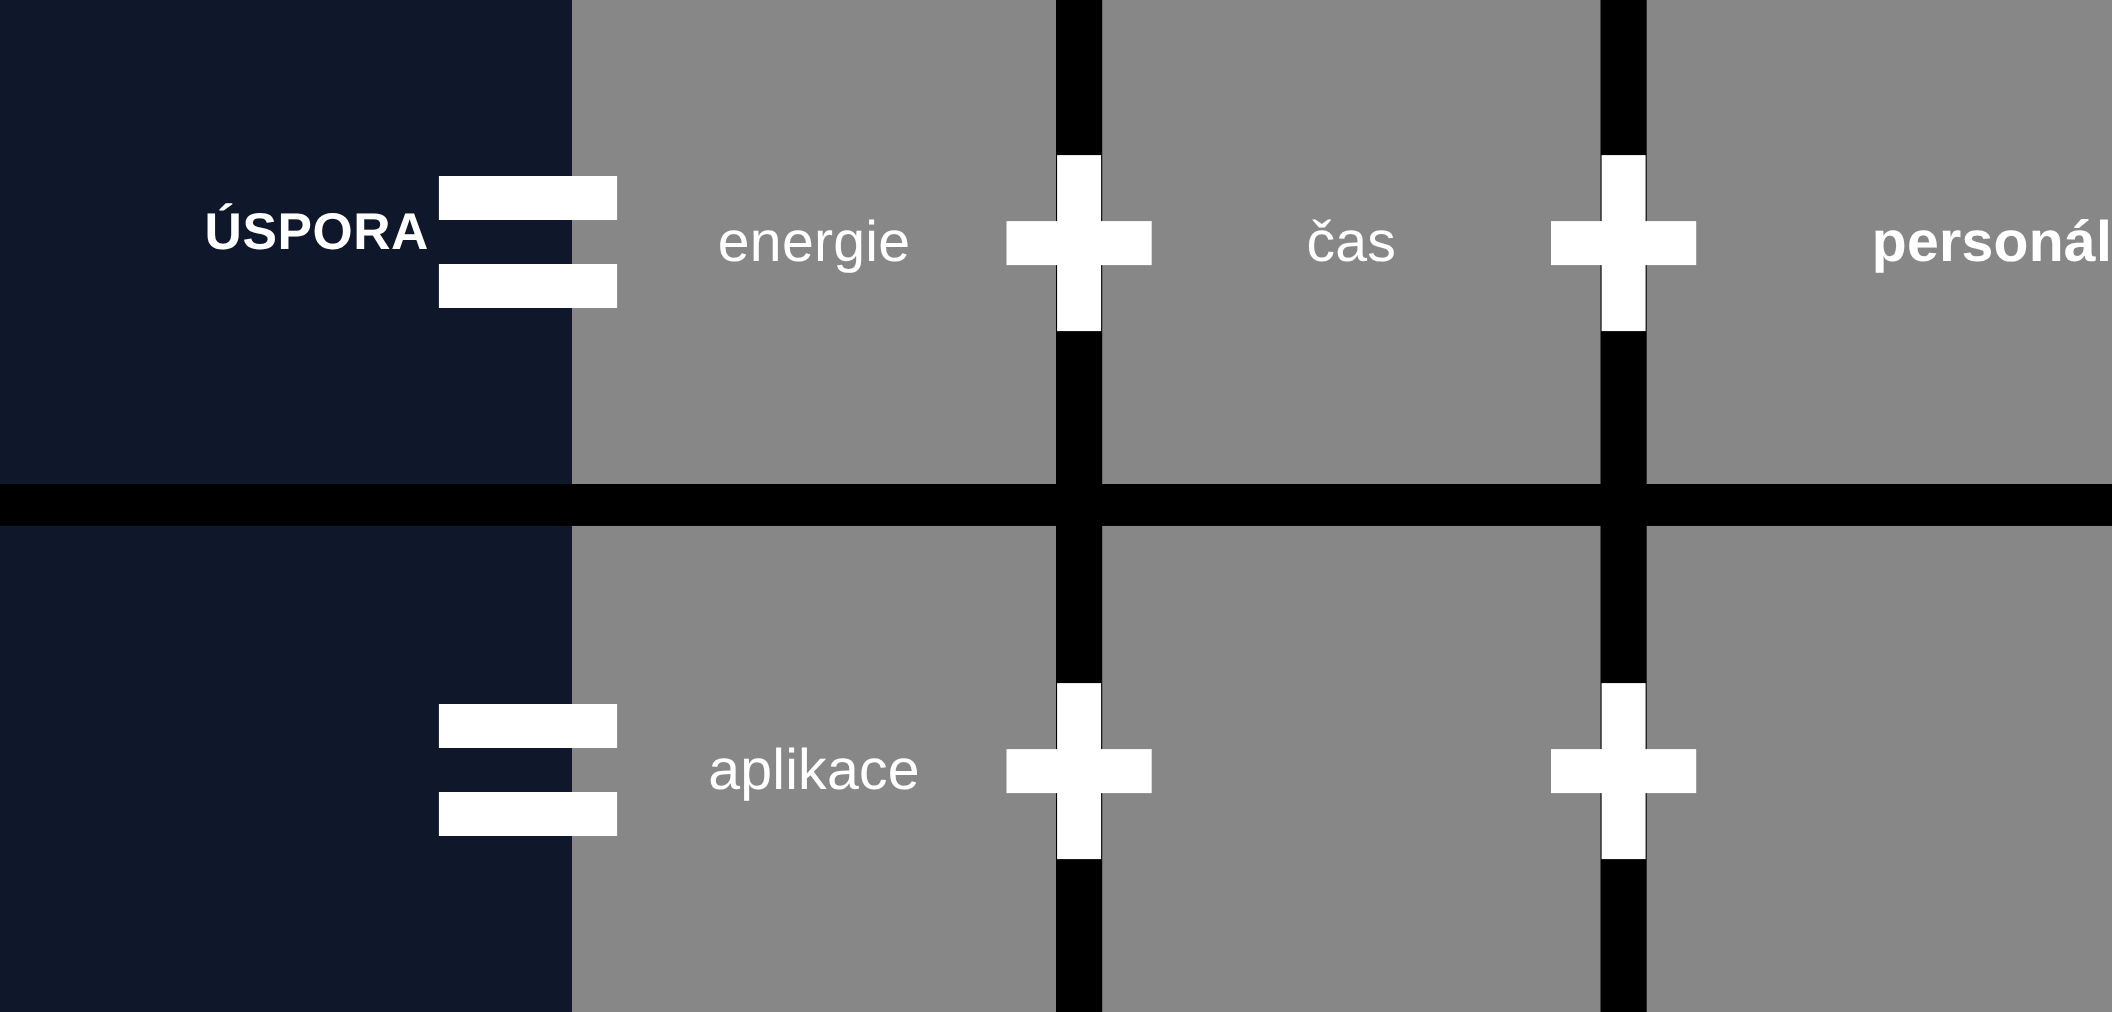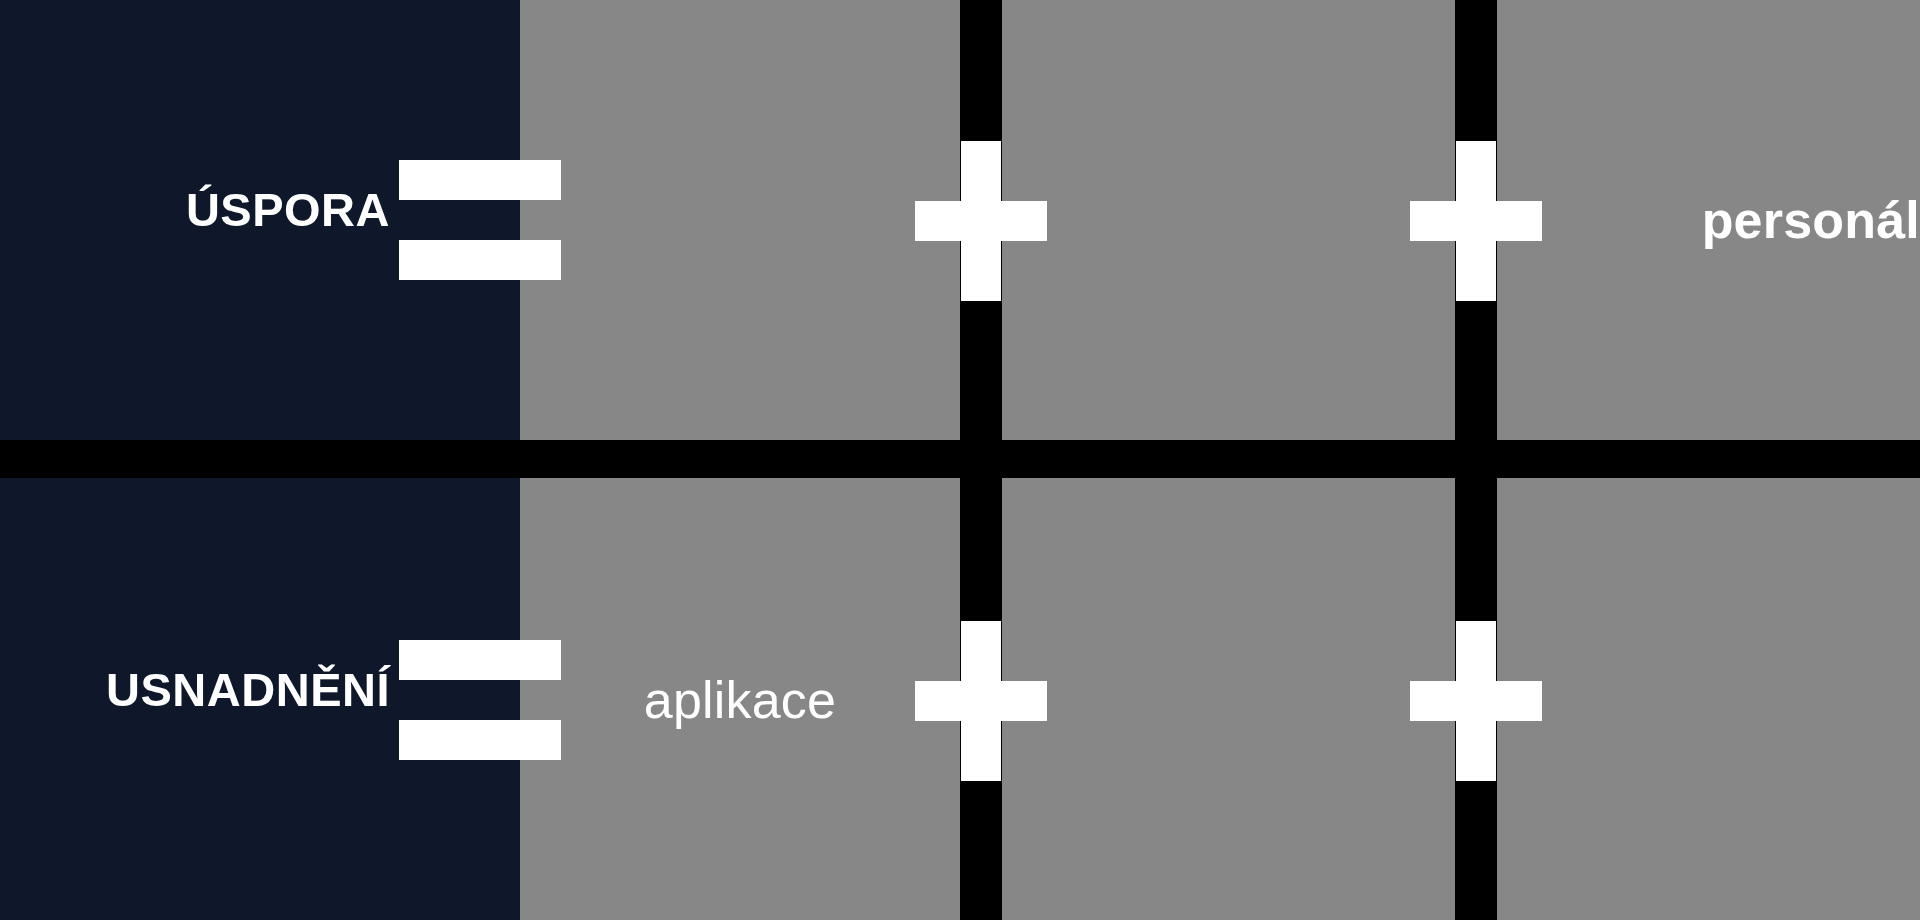--- a/index.html
+++ b/index.html
@@ -120,35 +120,40 @@
 
   <div class="row-label" style="left:0; top:140px; width:390px; height:140px;">
     <span>ÚSPORA</span>
   </div>
 
   <div class="equals" style="left:399px; top:160px;">
     <div class="bar top"></div>
     <div class="bar bottom"></div>
   </div>
 
+  <div class="cell-label" style="left:520px; top:150px; width:440px; height:140px; justify-content:center;">
+    <span>energie</span>
+  </div>
+  <div class="cell-label" style="left:1002px; top:150px; width:453px; height:140px; justify-content:center;">
+    <span>čas</span>
+  </div>
   <div class="cell-label" style="left:1497px; top:150px; width:423px; height:140px; justify-content:flex-end;font-weight:bold;">
     <span>personál</span>
   </div>
 
   <div class="plus" style="left:915px; top:141px;">
     <div class="v"></div>
     <div class="h"></div>
   </div>
   <div class="plus" style="left:1410px; top:141px;">
     <div class="v"></div>
     <div class="h"></div>
   </div>
 
   <div class="row-label" style="left:0; top:620px; width:390px; height:140px;">
-    <span>USNADNĚNÍ</span>
   </div>
 
   <div class="equals" style="left:399px; top:640px;">
     <div class="bar top"></div>
     <div class="bar bottom"></div>
   </div>
 
   <div class="cell-label" style="left:520px; top:630px; width:440px; height:140px; justify-content:center;">
     <span>aplikace</span>
   </div>

